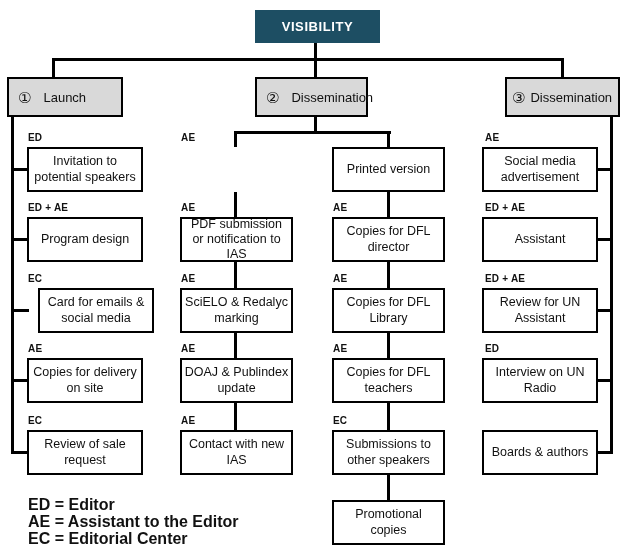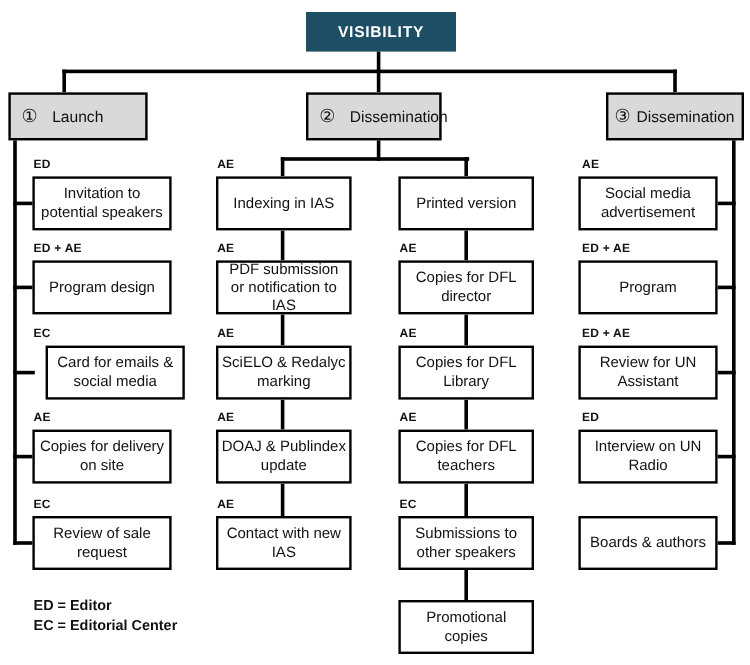--- a/index.html
+++ b/index.html
@@ -22,21 +22,21 @@
   .node{
     position:absolute;height:45px;background:#fff;border:2px solid #000;box-sizing:border-box;
     display:flex;align-items:center;justify-content:center;text-align:center;
     font-size:12.5px;line-height:1.22;padding:1px 2px;
   }
   .role{
     position:absolute;font-size:10px;font-weight:bold;line-height:12px;letter-spacing:.2px;
   }
   .ln{position:absolute;background:#000;}
   .legend{
-    position:absolute;left:28px;top:496px;font-size:12px;font-weight:bold;line-height:17px;
+    position:absolute;left:28px;top:496px;font-size:16px;font-weight:bold;line-height:17px;
   }
 </style>
 </head>
 <body>
 
 <div id="canvas">
 
   <div class="root-box">
     <span>VISIBILITY</span>
   </div>
@@ -102,23 +102,20 @@
   <div class="ln" style="left:234px;top:333px;width:3px;height:25px"></div>
   <div class="ln" style="left:234px;top:403px;width:3px;height:27px"></div>
 
   <div class="ln" style="left:387px;top:192px;width:3px;height:25px"></div>
   <div class="ln" style="left:387px;top:262px;width:3px;height:26px"></div>
   <div class="ln" style="left:387px;top:333px;width:3px;height:25px"></div>
   <div class="ln" style="left:387px;top:403px;width:3px;height:27px"></div>
   <div class="ln" style="left:387px;top:475px;width:3px;height:25px"></div>
 
   <div class="role" style="left:181px;top:132px">AE</div>
-  <div class="node" style="left:180px;top:147px;width:113px">
-    <span>Indexing in IAS</span>
-  </div>
 
   <div class="role" style="left:181px;top:202px">AE</div>
   <div class="node" style="left:180px;top:217px;width:113px">
     <span>PDF submission or notification to IAS</span>
   </div>
 
   <div class="role" style="left:181px;top:273px">AE</div>
   <div class="node" style="left:180px;top:288px;width:113px">
     <span>SciELO &amp; Redalyc marking</span>
   </div>
@@ -168,35 +165,36 @@
   <div class="ln" style="left:596px;top:379px;width:17px;height:3px"></div>
   <div class="ln" style="left:596px;top:451px;width:17px;height:3px"></div>
 
   <div class="role" style="left:485px;top:132px">AE</div>
   <div class="node" style="left:482px;top:147px;width:116px">
     <span>Social media advertisement</span>
   </div>
 
   <div class="role" style="left:485px;top:202px">ED + AE</div>
   <div class="node" style="left:482px;top:217px;width:116px">
-    <span>Program</span>
+    <span>Assistant</span>
   </div>
 
   <div class="role" style="left:485px;top:273px">ED + AE</div>
   <div class="node" style="left:482px;top:288px;width:116px">
     <span>Review for UN Assistant</span>
   </div>
 
   <div class="role" style="left:485px;top:343px">ED</div>
   <div class="node" style="left:482px;top:358px;width:116px">
     <span>Interview on UN Radio</span>
   </div>
 
   <div class="node" style="left:482px;top:430px;width:116px">
     <span>Boards &amp; authors</span>
   </div>
 
   <div class="legend">
     <div>ED = Editor</div>
+    <div>AE = Assistant to the Editor</div>
     <div>EC = Editorial Center</div>
   </div>
 
 </div>
 
 </body></html>

